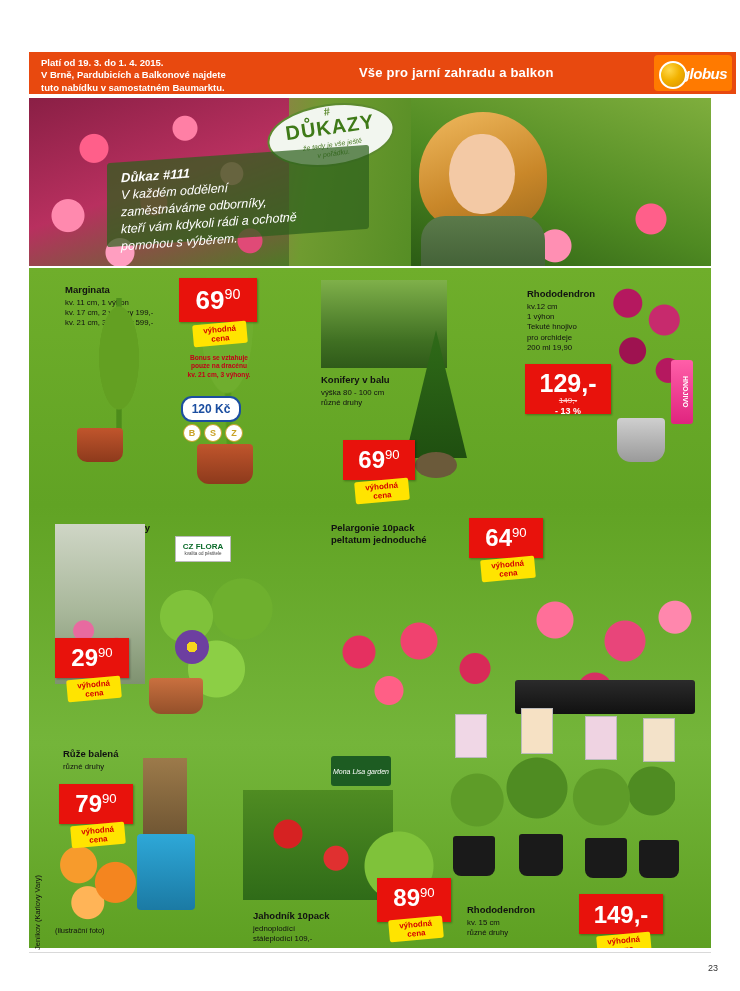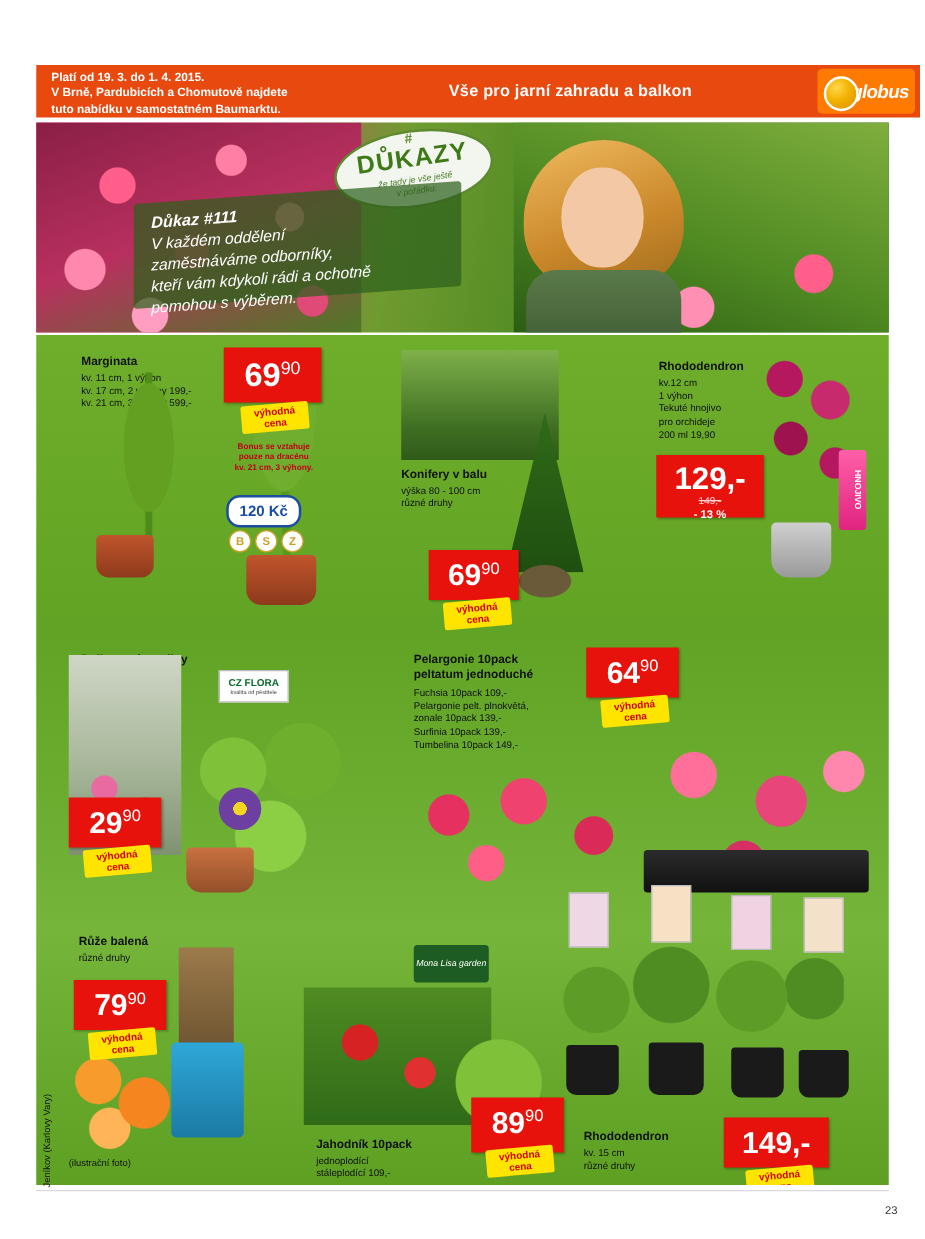--- a/index.html
+++ b/index.html
@@ -200,21 +200,21 @@
   }
 </style>
 </head>
 <body>
 
 <div class="page">
 
   <div class="header">
     <div class="header-left">
       <div>Platí od 19. 3. do 1. 4. 2015.</div>
-      <div>V Brně, Pardubicích a Chomutově najdete</div>
+      <div>V Brně, Pardubicích a Balkonové najdete</div>
       <div>tuto nabídku v samostatném Baumarktu.</div>
     </div>
     <div class="header-center">Vše pro jarní zahradu a balkon</div>
     <div class="logo">
       <span class="globe"></span>
       <span class="name">globus</span>
     </div>
   </div>
 
   <div class="hero">
@@ -377,27 +377,20 @@
         </div>
       </div>
       <div class="vyhodna" style="left:38px;top:170px;width:46px;">výhodná<br>cena</div>
     </div>
 
     <div class="cell" style="left:280px;top:240px;width:402px;height:230px;">
       <div style="position:absolute;left:22px;top:14px;" class="itemtitle">
         <div>Pelargonie 10pack</div>
         <div>peltatum jednoduché</div>
       </div>
-      <div style="position:absolute;left:22px;top:42px;" class="itemdesc">
-        <div>Fuchsia 10pack            109,-</div>
-        <div>Pelargonie pelt. plnokvětá,</div>
-        <div>zonale 10pack             139,-</div>
-        <div>Surfinia 10pack           139,-</div>
-        <div>Tumbelina 10pack      149,-</div>
-      </div>
 
       <div style="position:absolute;left:10px;top:100px;width:200px;height:110px;
                   background:radial-gradient(circle at 20% 40%, #e53060 0 16px, transparent 17px),
                              radial-gradient(circle at 50% 30%, #f0426f 0 18px, transparent 19px),
                              radial-gradient(circle at 78% 55%, #d92a58 0 15px, transparent 16px),
                              radial-gradient(circle at 35% 75%, #ff5f86 0 14px, transparent 15px);"></div>
 
       <div style="position:absolute;left:196px;top:70px;width:200px;height:140px;
                   background:radial-gradient(circle at 25% 30%, #ff6f99 0 18px, transparent 19px),
                              radial-gradient(circle at 60% 45%, #e8457a 0 20px, transparent 21px),

